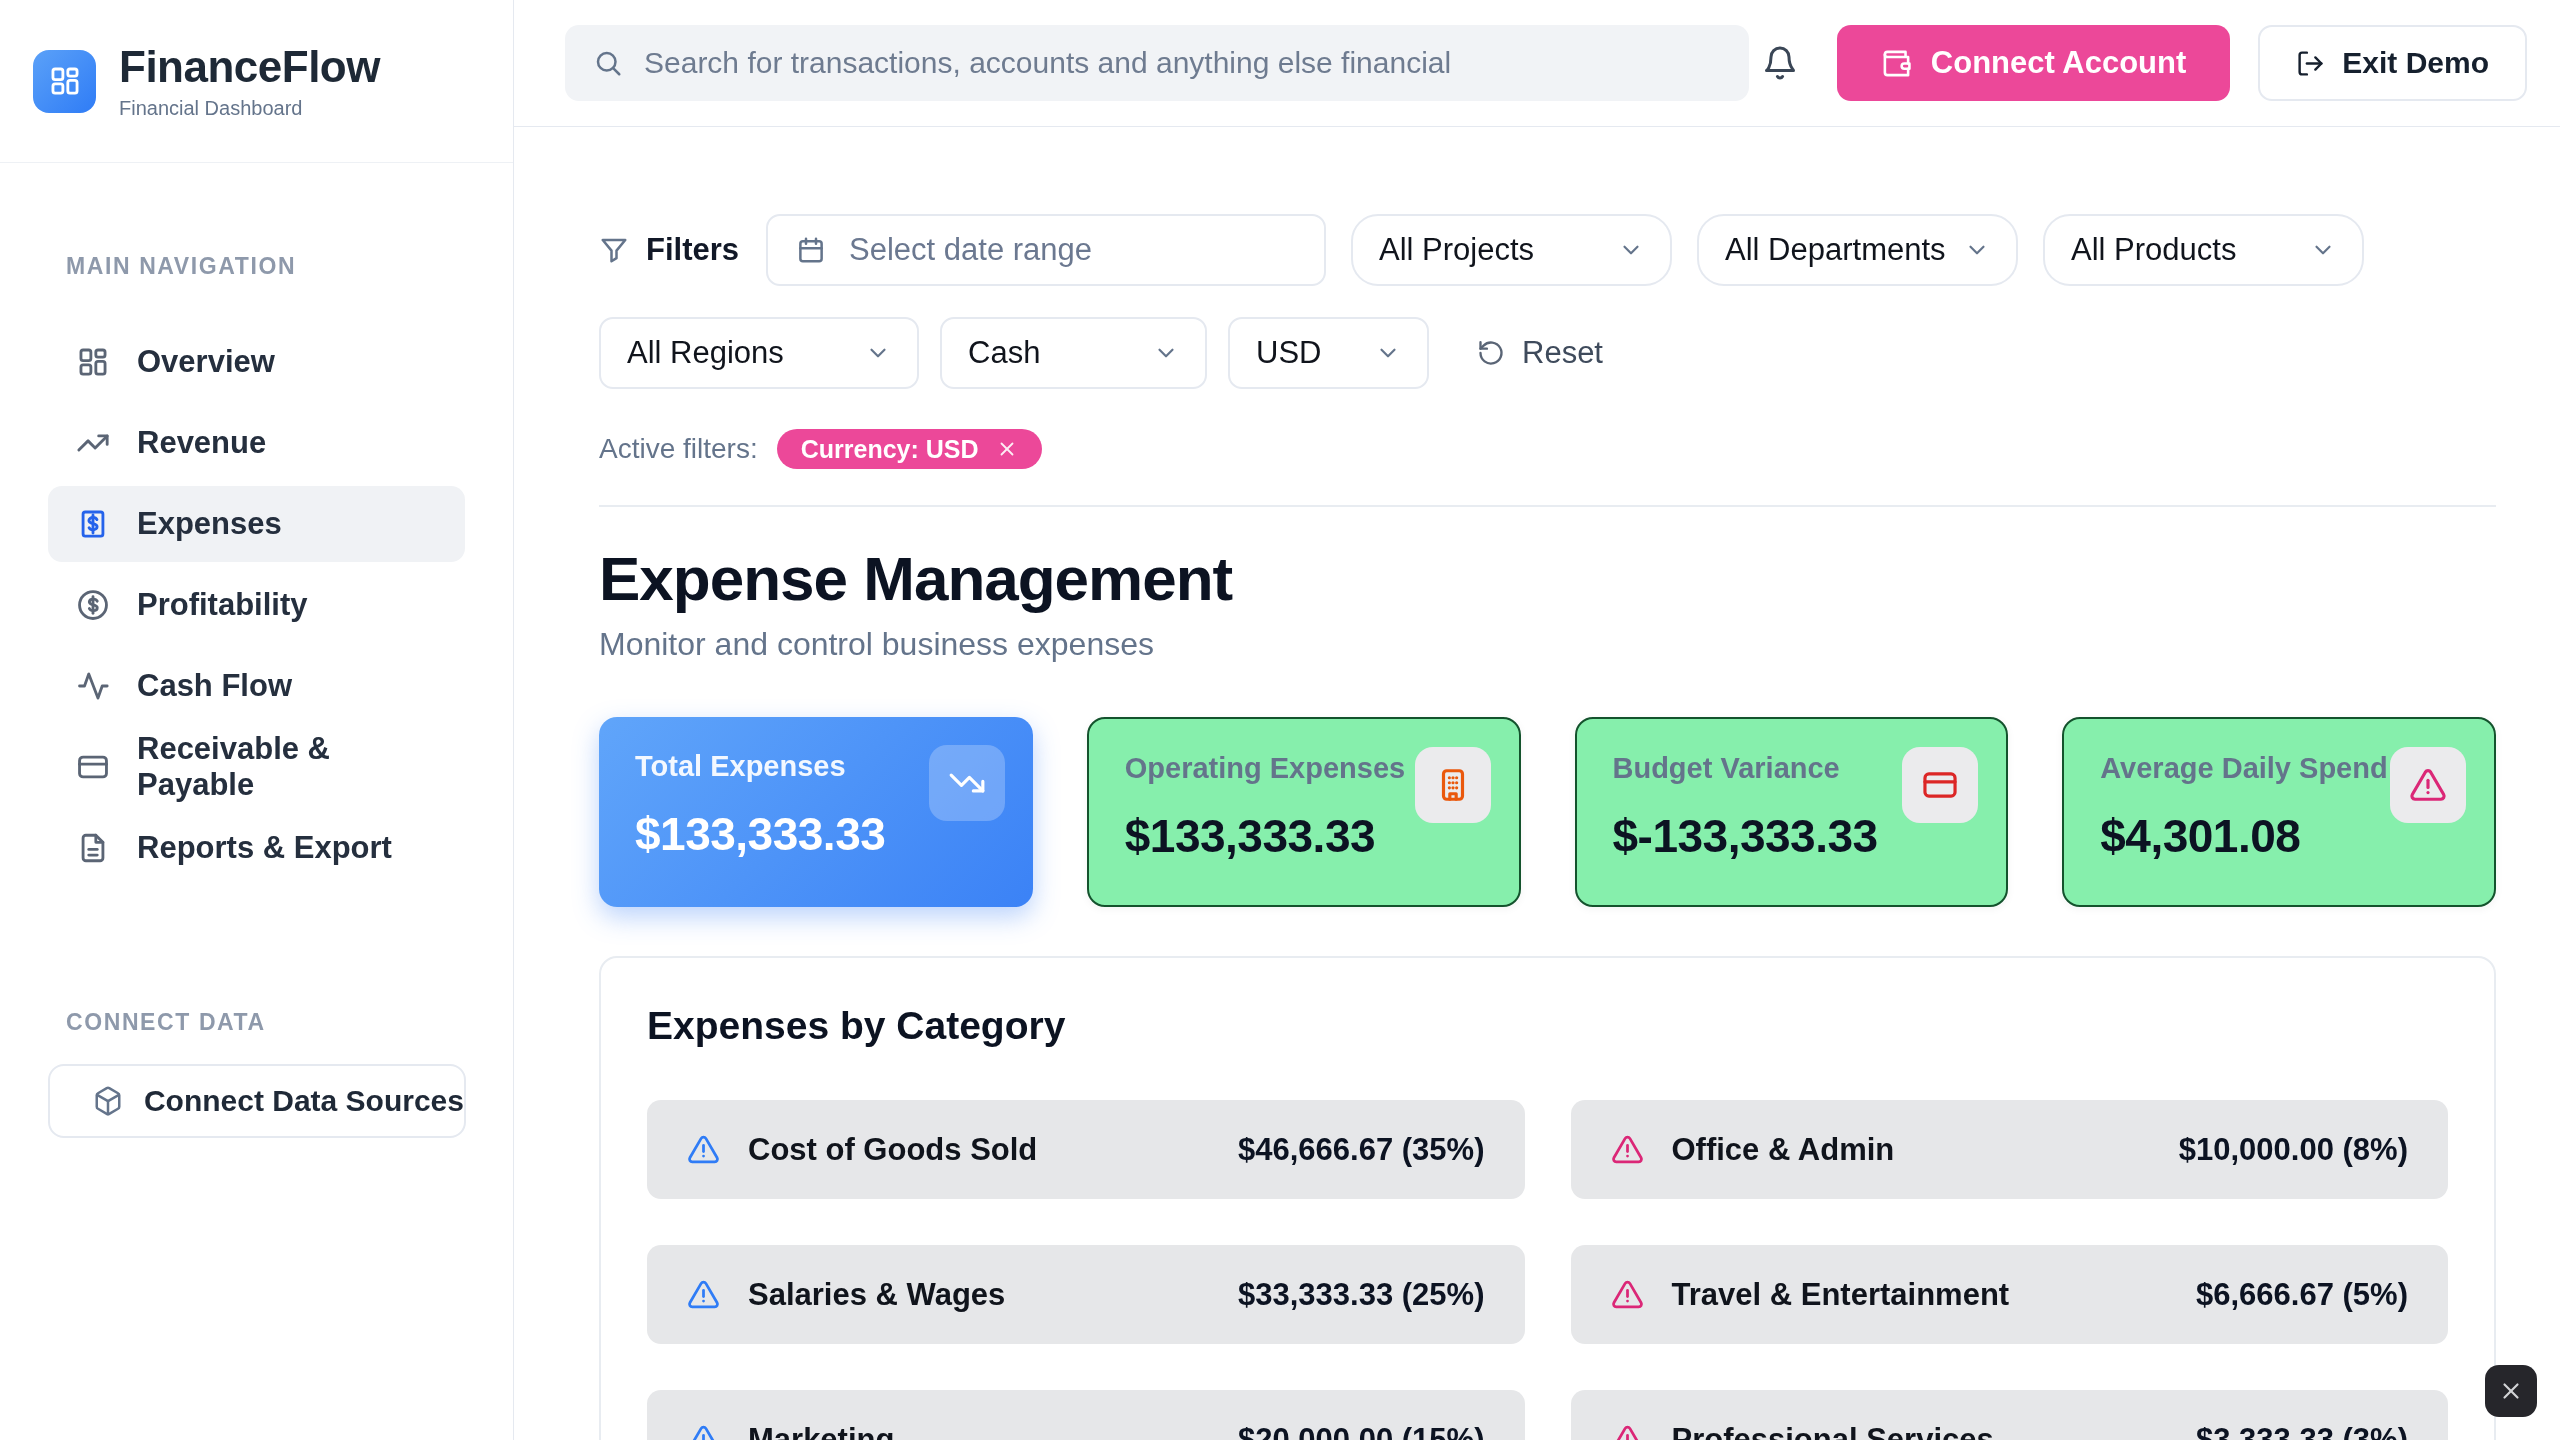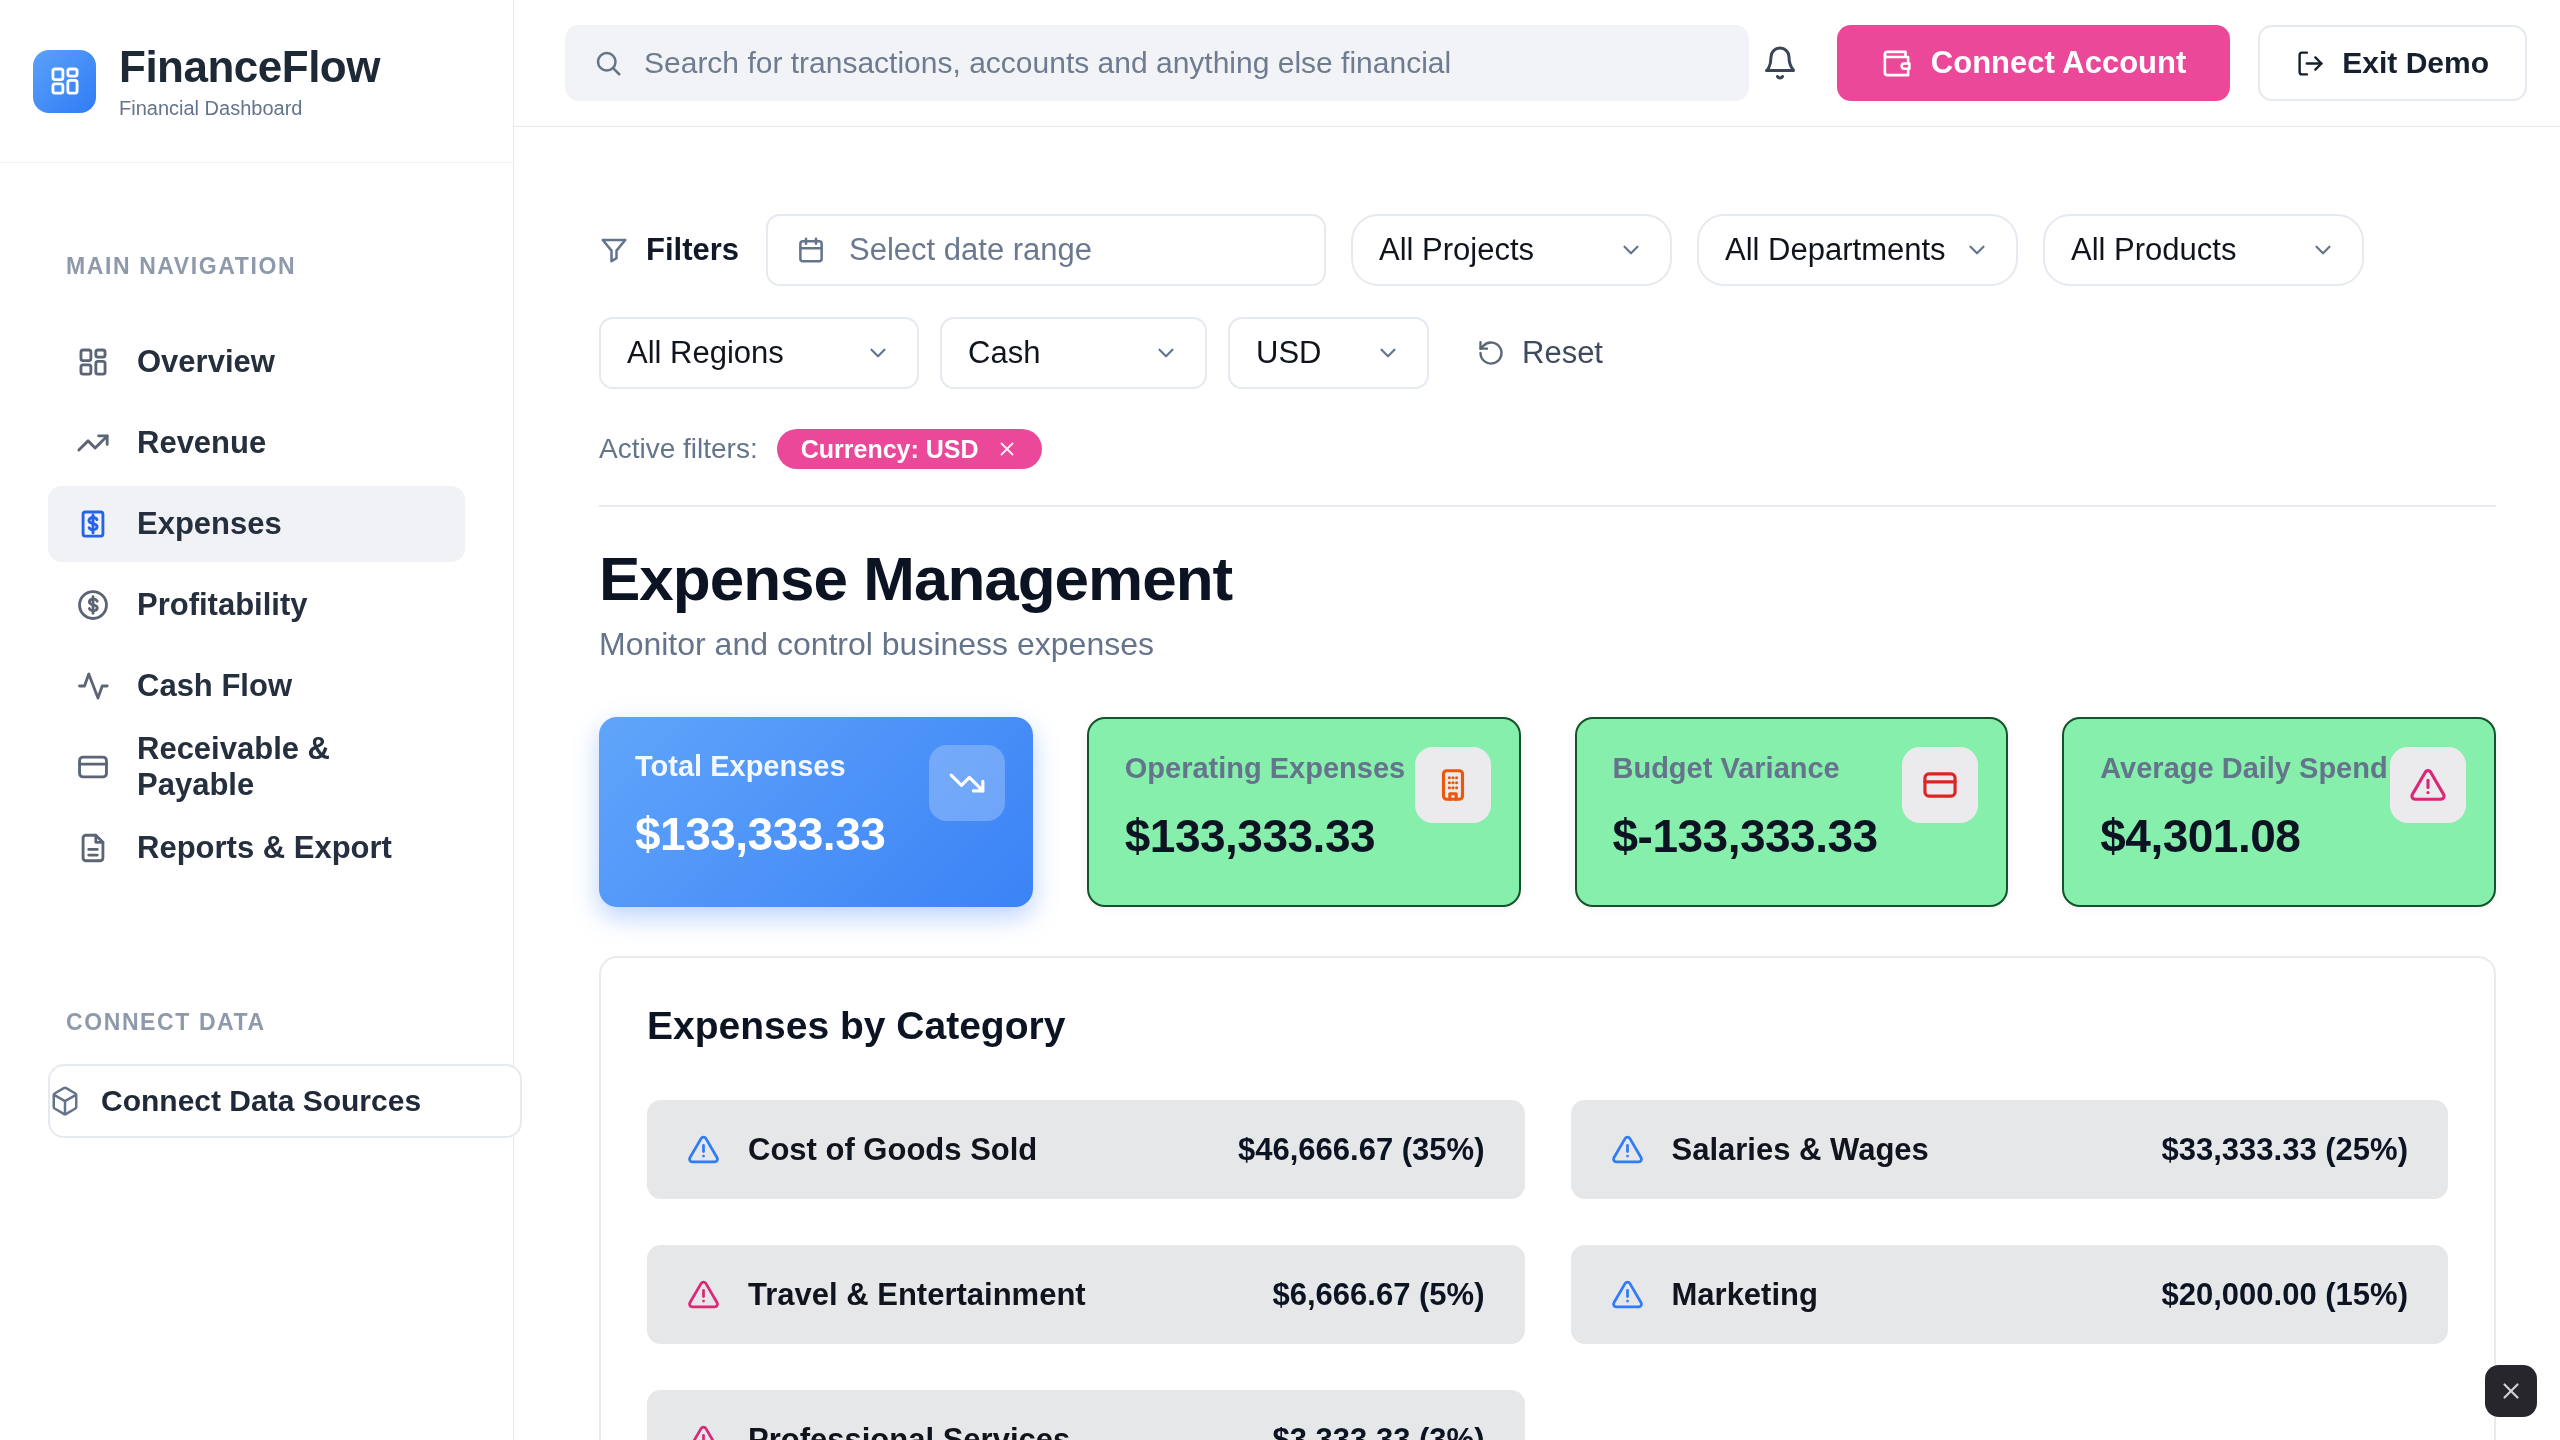--- a/index.html
+++ b/index.html
@@ -22,23 +22,23 @@
                 letter-spacing:1.6px; }
   .nav-list { list-style:none; margin:44px 48px 0; }
   .nav-item { height:76px; margin-bottom:5px; border-radius:14px; display:flex; align-items:center;
               gap:27px; padding:0 28px; cursor:pointer; }
   .nav-item .nav-icon { color:#5b6575; }
   .nav-item span { font-size:31px; font-weight:600; color:#252f3e; }
   .nav-item.active { background:#f0f2f5; }
   .nav-item.active .nav-icon { color:#2563eb; }
   .connect-header { margin:123px 0 0 66px; font-size:23px; font-weight:700; color:#8e99ab;
                     letter-spacing:1.6px; }
-  .connect-btn { margin:28px 48px 0; width:474px; height:74px; background:#fff;
+  .connect-btn { margin:28px 48px 0; width:418px; height:74px; background:#fff;
                  border:2px solid #e5e9f0; border-radius:16px; display:flex; align-items:center;
-                 justify-content:flex-start; gap:21px; cursor:pointer;
+                 justify-content:flex-end; gap:21px; cursor:pointer;
                  font-family:inherit; font-size:30px; font-weight:600; color:#1f2937; }
   .connect-btn .icon { color:#64748b; }
 
   
   .main { margin-left:514px; }
   .topbar { height:127px; display:flex; align-items:center; padding:0 33px 0 51px;
             border-bottom:1px solid #e5e9f0; background:#fff; }
   .search { width:1184px; height:76px; background:#f1f3f6; border-radius:14px;
             display:flex; align-items:center; gap:21px; padding:0 28px; }
   .search .icon { color:#64748b; }
@@ -455,20 +455,27 @@
       <h2 class="panel-title">Expenses by Category</h2>
       <div class="cat-grid" id="cat-grid">
   <div class="cat-row blue">
     <svg class="icon" width="33" height="33" stroke-width="2.2">
               <use href="#icon-alert-triangle"></use>
             </svg>
     <span class="cat-name">Cost of Goods Sold</span>
     <span class="cat-value">$46,666.67 (35%)</span>
   </div>
 
+  <div class="cat-row pink">
+    <svg class="icon" width="33" height="33" stroke-width="2.2">
+              <use href="#icon-alert-triangle"></use>
+            </svg>
+    <span class="cat-name">Office &amp; Admin</span>
+    <span class="cat-value">$10,000.00 (8%)</span>
+  </div>
 
   <div class="cat-row blue">
     <svg class="icon" width="33" height="33" stroke-width="2.2">
               <use href="#icon-alert-triangle"></use>
             </svg>
     <span class="cat-name">Salaries &amp; Wages</span>
     <span class="cat-value">$33,333.33 (25%)</span>
   </div>
 
   <div class="cat-row pink">

